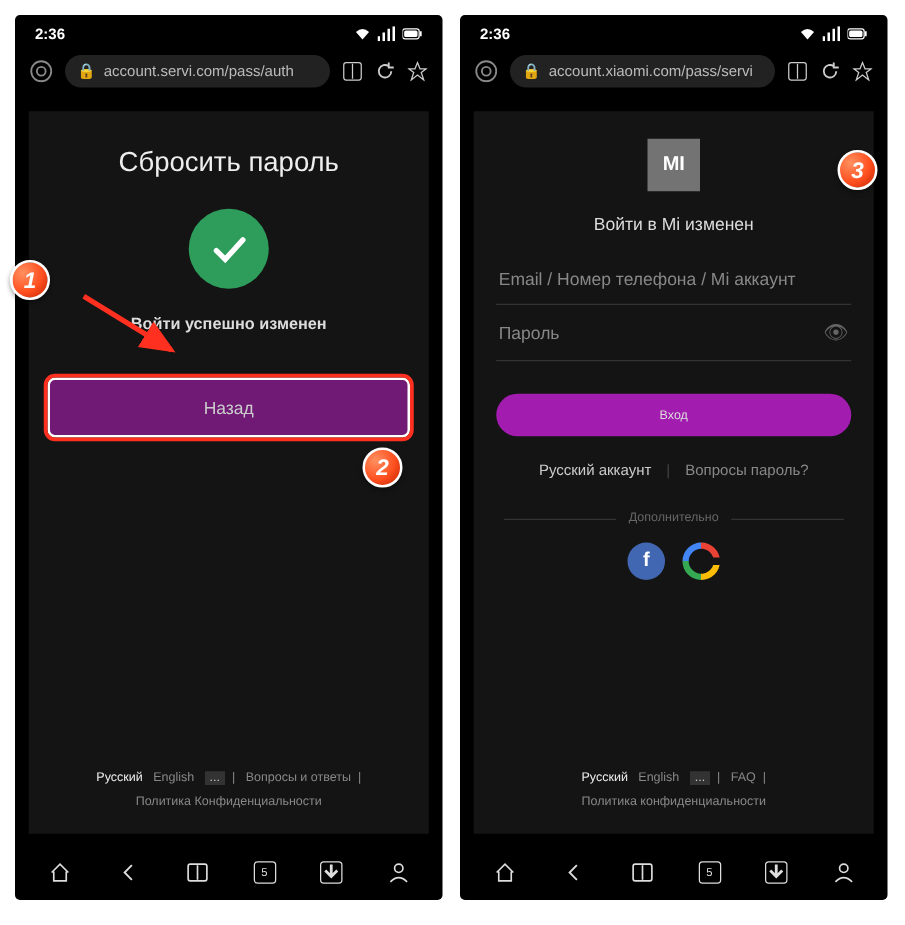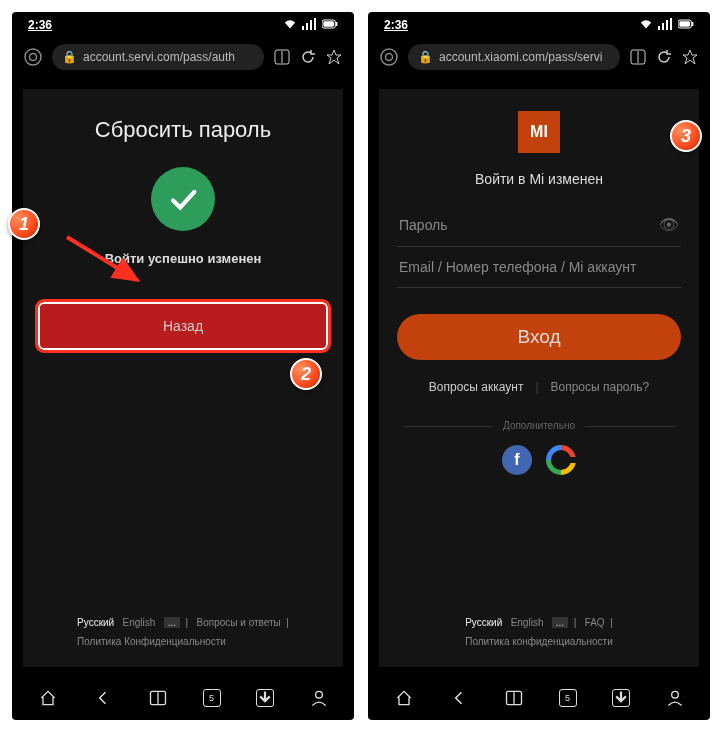--- a/index.html
+++ b/index.html
@@ -18,27 +18,26 @@
       background: #000;
       border-radius: 4px;
       position: relative;
       display: flex;
       flex-direction: column;
       overflow: visible;
     }
     .statusbar {
       display: flex;
       justify-content: space-between;
-      align-items: flex-start;
+      align-items: center;
       padding: 6px 16px 4px;
       height: 28px;
       color: #fff;
       font-size: 12px;
       font-weight: 600;
-      text-decoration: underline;
     }
     .status-icons { display: flex; gap: 4px; align-items: center; }
     .status-icons svg { width: 16px; height: 12px; }
     .urlbar {
       display: flex;
       align-items: center;
       gap: 10px;
       padding: 4px 12px 8px;
       color: #ccc;
       font-size: 12px;
@@ -86,50 +85,50 @@
     .checkmark svg { width: 34px; height: 34px; }
     .success-text {
       color: #ddd;
       font-size: 13px;
       font-weight: 600;
       margin-bottom: 36px;
     }
     .back-btn {
       width: 290px;
       height: 48px;
-      background: #b91c1c;
+      background: #701a75;
       color: #ccc;
       font-size: 14px;
       border-radius: 6px;
       display: flex;
       align-items: center;
       justify-content: center;
       outline: 3px solid #ff3020;
       border: 2px solid #fff;
       position: relative;
       text-align: right;
     }
     .footer {
       margin-top: auto;
-      text-align: left;
+      text-align: center;
       color: #888;
       font-size: 10px;
       line-height: 1.9;
       padding-bottom: 6px;
     }
     .footer .active { color: #eee; }
     .footer .pill {
       background: #333;
       padding: 0 4px;
       color: #ccc;
     }
     .mi-logo {
       width: 42px;
       height: 42px;
-      background: #c2410c;
+      background: #737373;
       color: #fff;
       display: flex;
       align-items: center;
       justify-content: center;
       font-size: 16px;
       font-weight: 700;
       margin-bottom: 18px;
       margin-top: -6px;
     }
     .login-title {
@@ -142,25 +141,25 @@
       border-bottom: 1px solid #333;
       padding: 12px 2px;
       color: #888;
       font-size: 14px;
       display: flex;
       align-items: center;
       justify-content: space-between;
     }
     .login-btn {
       width: 100%;
-      height: 46px;
-      background: #c2410c;
+      height: 34px;
+      background: #a21caf;
       border-radius: 24px;
       color: #ddd;
-      font-size: 19px;
+      font-size: 10px;
       display: flex;
       align-items: center;
       justify-content: center;
       margin-top: 26px;
       margin-bottom: 20px;
     }
     .links-row {
       color: #888;
       font-size: 12px;
       display: flex;
@@ -414,31 +413,31 @@
     <svg width="16" height="16">
         <path d="M8 1 L10 6 L15 6 L11 9 L13 15 L8 11 L3 15 L5 9 L1 6 L6 6 Z" fill="none" stroke="#ccc"></path>
       </svg>
   </div>
 
   <div class="content">
     <div class="mi-logo">MI</div>
     <div class="login-title">Войти в Mi изменен</div>
 
     <div class="input-field">
+      <span>Email / Номер телефона / Mi аккаунт</span>
+    </div>
+    <div class="input-field">
       <span>Пароль</span>
       <span class="eye">👁</span>
     </div>
-    <div class="input-field">
-      <span>Email / Номер телефона / Mi аккаунт</span>
-    </div>
 
     <div class="login-btn">Вход</div>
 
     <div class="links-row">
-      <span class="primary">Вопросы аккаунт</span>
+      <span class="primary">Русский аккаунт</span>
       <span class="sep">|</span>
       <span>Вопросы пароль?</span>
     </div>
 
     <div class="extra-label">Дополнительно</div>
     <div class="social-row">
       <div class="social-icon fb">f</div>
       <div class="social-icon goog"></div>
     </div>
 

